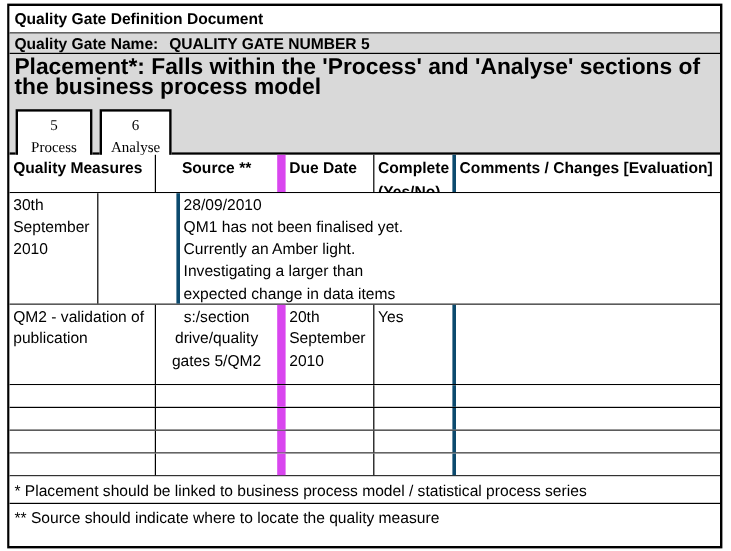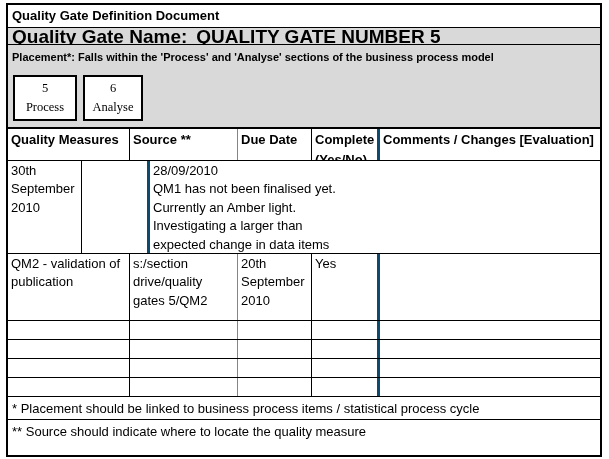--- a/index.html
+++ b/index.html
@@ -18,46 +18,46 @@
     display: flex; flex-direction: column;
   }
 
   .title-row {
     height: 23px; border-bottom: 1px solid #000;
     font-weight: bold; font-size: 13px; line-height: 20px;
     padding: 1px 4px 0 4px; background: #fff;
   }
   .name-row {
     height: 17px; border-bottom: 1px solid #000;
-    background: #d9d9d9; font-weight: bold; font-size: 19px;
+    background: #d9d9d9; font-weight: bold; font-size: 13px;
     line-height: 15px; padding: 1px 4px 0 4px;
     white-space: nowrap;
   }
   .name-row .lbl { margin-right: 9px; }
 
   .placement-row {
     height: 84px; border-bottom: 2px solid #000;
     background: #d9d9d9; padding: 4px 4px 0 4px;
   }
-  .placement-text { font-weight: bold; font-size: 11px; line-height: 16px; }
+  .placement-text { font-weight: bold; font-size: 19px; line-height: 16px; }
   .boxes { display: flex; gap: 6px; margin-top: 10px; margin-left: 1px; }
   .pbox {
     width: 64px; height: 46px; border: 2px solid #000; background: #fff;
     text-align: center; font-family: "Liberation Serif", serif;
     font-size: 12.5px; line-height: 19px; padding-top: 2px;
   }
   .pbox.b2 { width: 60px; }
 
   .trow { display: flex; border-bottom: 1px solid #000; background: #fff; }
   .td {
     padding: 1px 3px 0 3px; font-size: 13px; line-height: 18.4px;
     white-space: pre-line; overflow: hidden;
   }
   .c1 { width: 122px; border-right: 1px solid #000; }
-  .c2 { width: 108px; border-right: 1px solid #d946ef; }
+  .c2 { width: 108px; border-right: 7px solid #d946ef; text-align: center; }
   .c3 { width: 74px;  border-right: 1px solid #000; }
   .c4 { width: 68px;  border-right: 3px solid #0c4a6e; }
   .c5 { flex: 1; }
 
   .header-row { height: 32px; }
   .header-row .td { font-weight: bold; line-height: 20px; }
 
   .row-qm1 { height: 93px; }
   .row-qm2 { height: 67px; }
   .empty-row { height: 19px; }
@@ -143,16 +143,16 @@
     <div class="td c5"></div>
   </div>
   <div class="trow empty-row">
     <div class="td c1"></div>
     <div class="td c2"></div>
     <div class="td c3"></div>
     <div class="td c4"></div>
     <div class="td c5"></div>
   </div>
 
-  <div class="footnote">* Placement should be linked to business process items / statistical process cycle</div>
+  <div class="footnote">* Placement should be linked to business process model / statistical process series</div>
   <div class="footnote fn2">** Source should indicate where to locate the quality measure</div>
 
 </div>
 
 </body></html>

